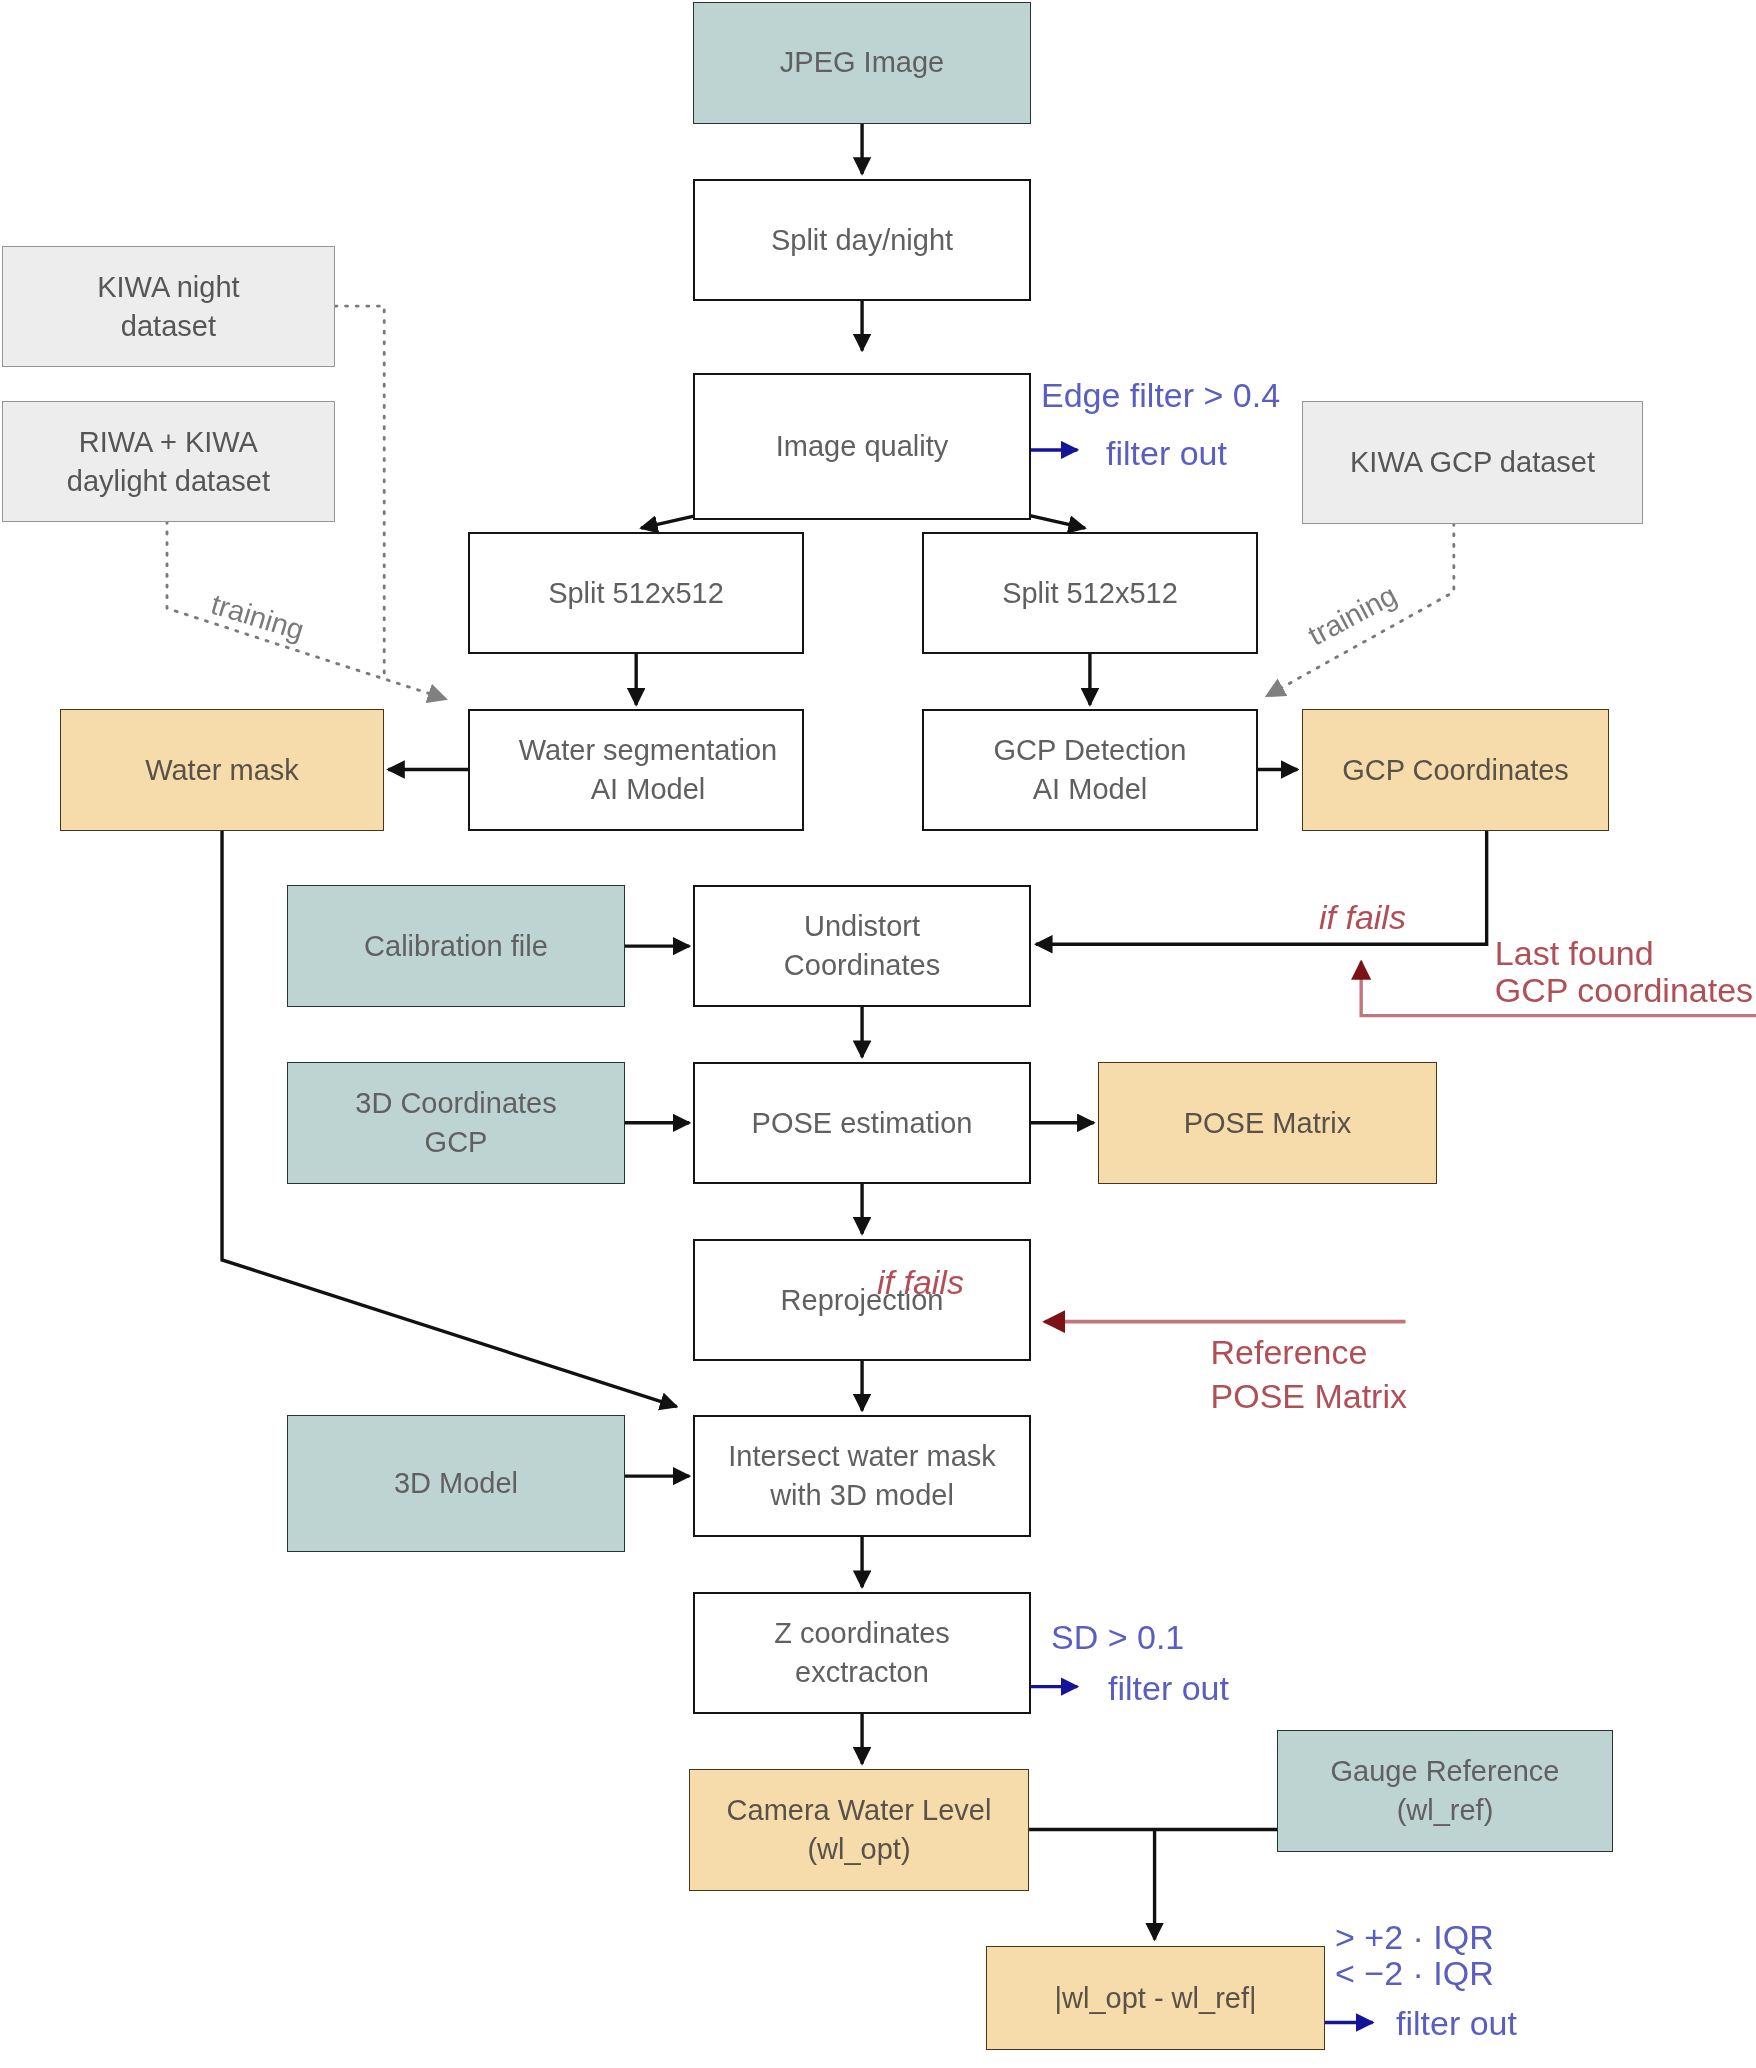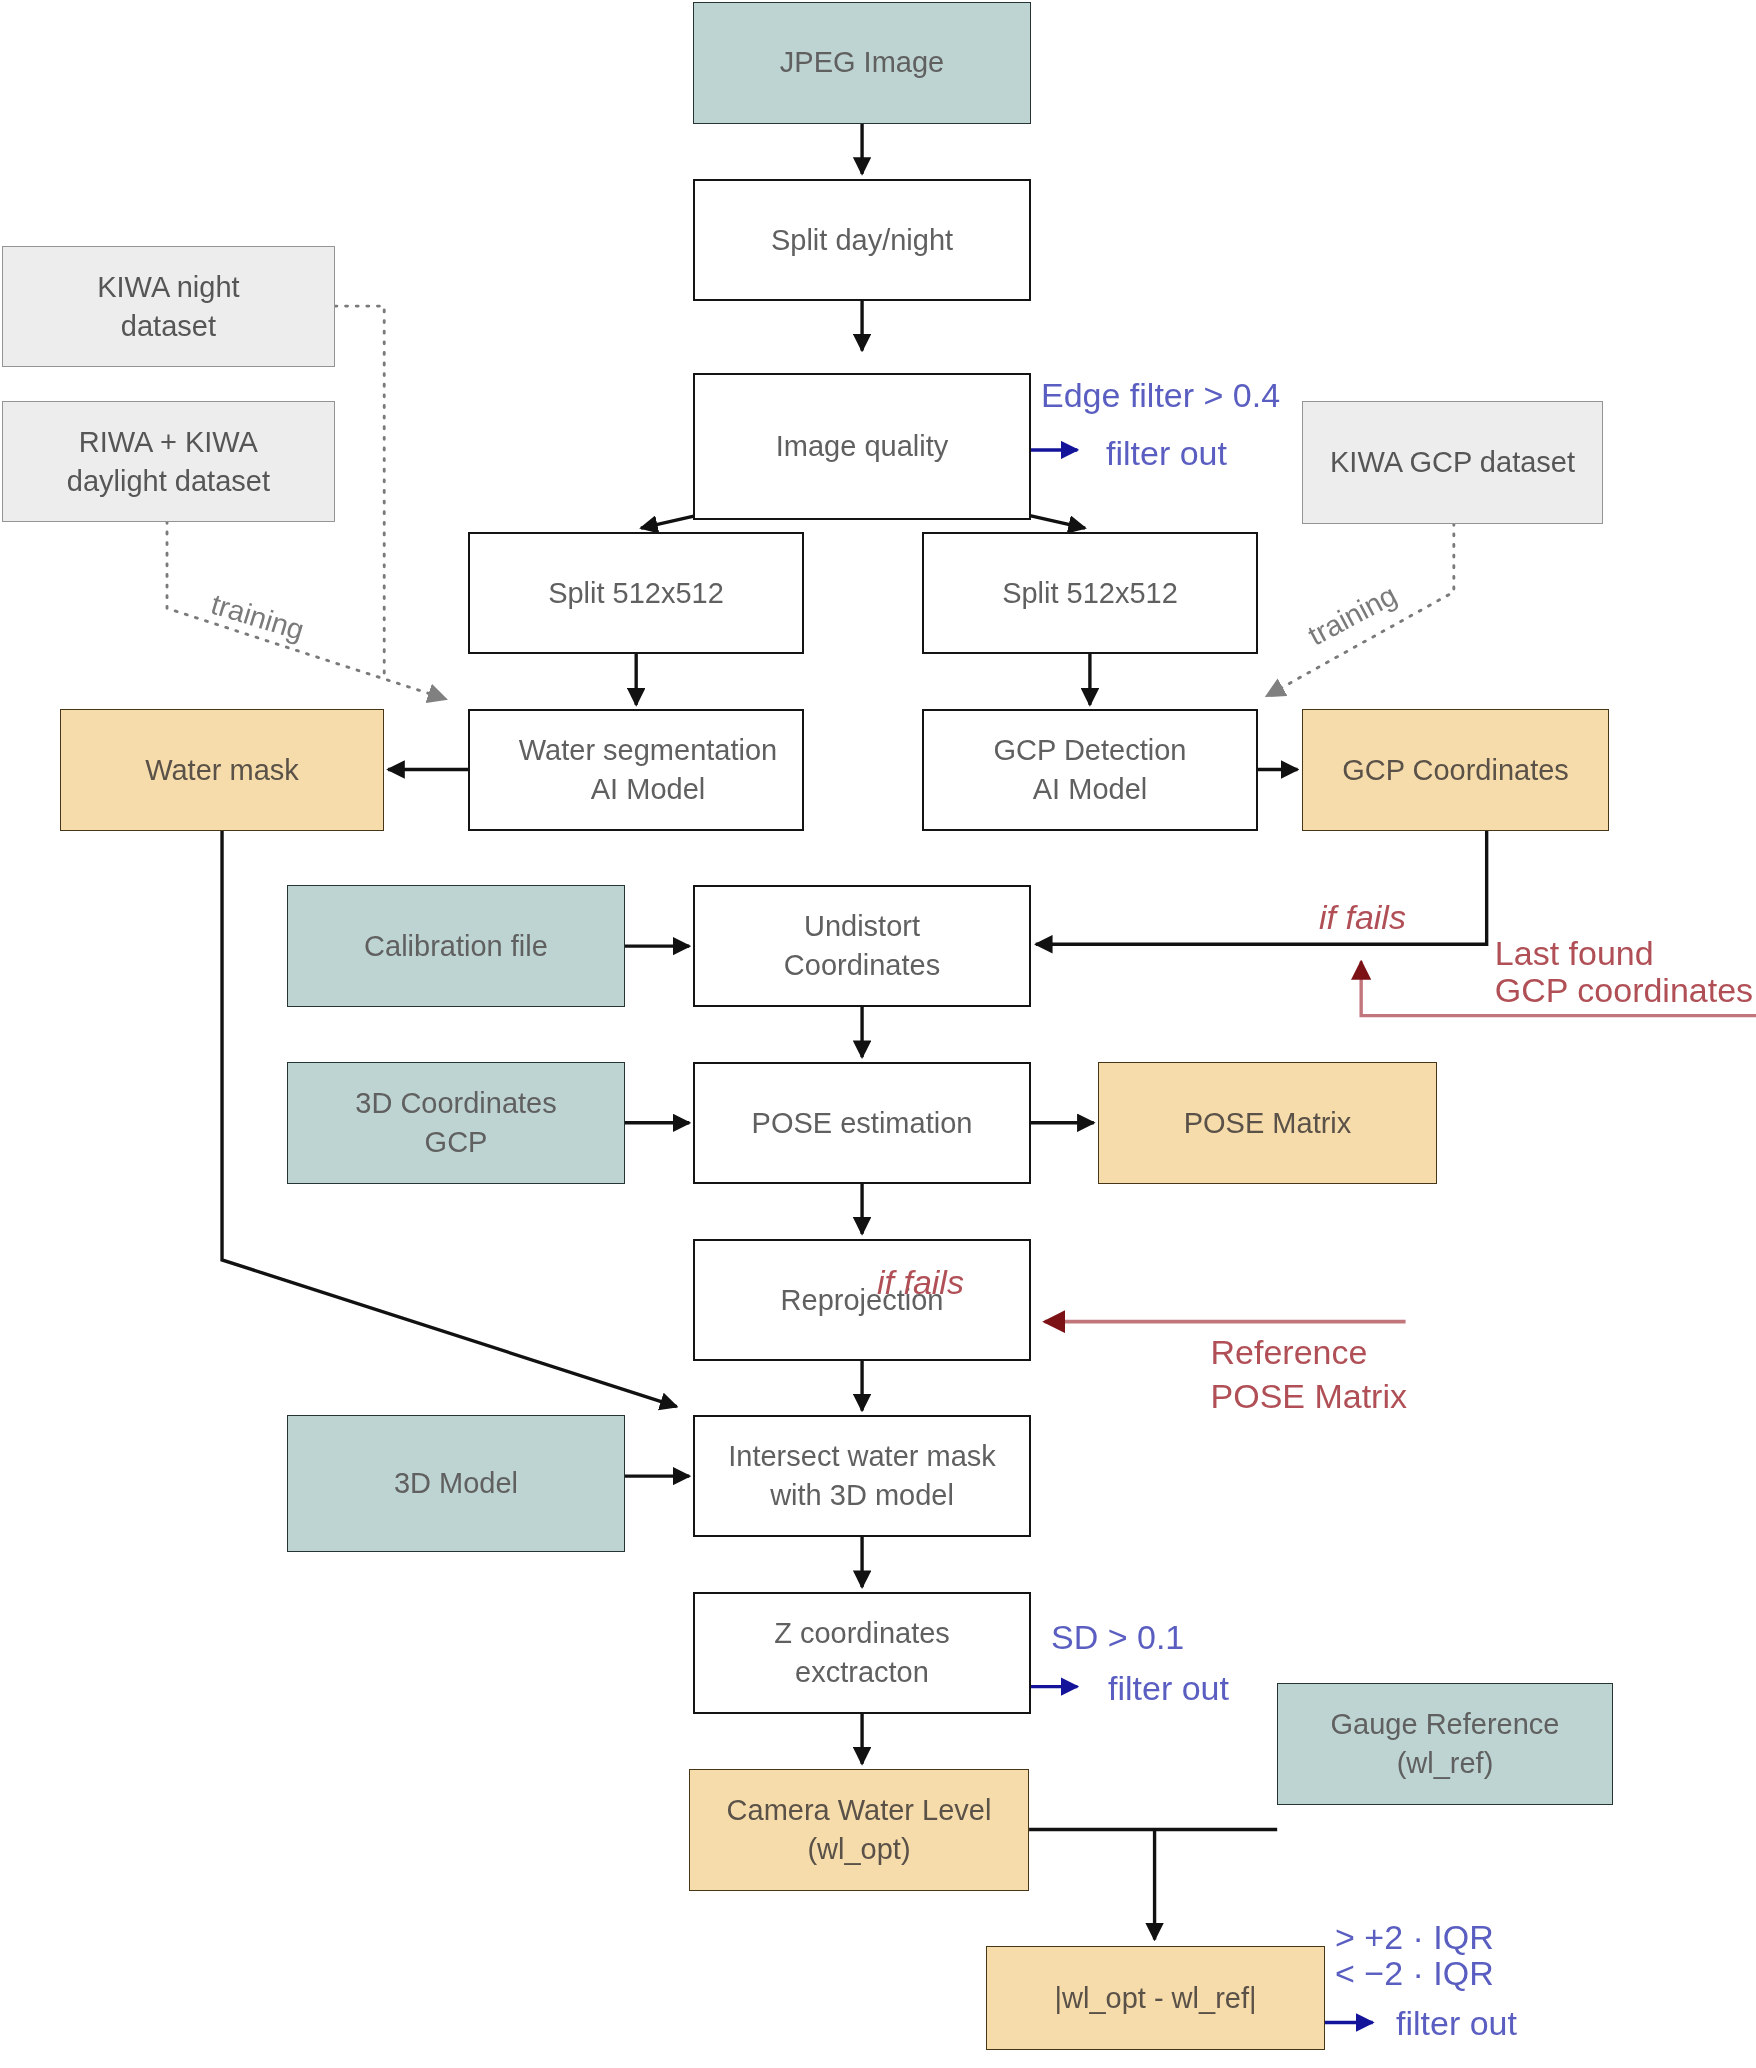--- a/index.html
+++ b/index.html
@@ -91,21 +91,21 @@
     </g>
   </svg>
 
   <div class="node teal" style="left:693px;top:1.9px;width:338px;height:122px;">JPEG Image</div>
   <div class="node proc" style="left:693px;top:179px;width:338px;height:122px;">Split day/night</div>
   <div class="node proc" style="left:693px;top:355px;width:338px;height:147px;margin-top:18px;">Image quality</div>
   <div class="node grey" style="left:1.9px;top:246px;width:333px;height:121px;">KIWA night
 dataset</div>
   <div class="node grey" style="left:1.9px;top:401px;width:333px;height:121px;">RIWA + KIWA
 daylight dataset</div>
-  <div class="node grey" style="left:1302px;top:401px;width:301px;height:123px;text-align:center;">KIWA GCP dataset</div>
+  <div class="node grey" style="left:1302px;top:401px;width:341px;height:123px;text-align:center;">KIWA GCP dataset</div>
   <div class="node proc" style="left:468px;top:532px;width:336px;height:122px;">Split 512x512</div>
   <div class="node proc" style="left:922px;top:532px;width:336px;height:122px;">Split 512x512</div>
   <div class="node proc" style="left:468px;top:709px;width:336px;height:122px;padding-left:24px;">Water segmentation
 AI Model</div>
   <div class="node proc" style="left:922px;top:709px;width:336px;height:122px;">GCP Detection
 AI Model</div>
   <div class="node orange" style="left:60px;top:709px;width:324px;height:122px;">Water mask</div>
   <div class="node orange" style="left:1302px;top:709px;width:307px;height:122px;">GCP Coordinates</div>
   <div class="node teal" style="left:287px;top:885px;width:338px;height:122px;">Calibration file</div>
   <div class="node proc" style="left:693px;top:885px;width:338px;height:122px;">Undistort
@@ -115,21 +115,21 @@
   <div class="node proc" style="left:693px;top:1062px;width:338px;height:122px;">POSE estimation</div>
   <div class="node orange" style="left:1098px;top:1062px;width:339px;height:122px;">POSE Matrix</div>
   <div class="node proc" style="left:693px;top:1239px;width:338px;height:122px;">Reprojection</div>
   <div class="node teal" style="left:287px;top:1415px;width:338px;height:137px;">3D Model</div>
   <div class="node proc" style="left:693px;top:1415px;width:338px;height:122px;">Intersect water mask
 with 3D model</div>
   <div class="node proc" style="left:693px;top:1592px;width:338px;height:122px;">Z coordinates
 exctracton</div>
   <div class="node orange" style="left:689px;top:1769px;width:340px;height:122px;">Camera Water Level
 (wl_opt)</div>
-  <div class="node teal" style="left:1277px;top:1683px;width:336px;height:122px;">Gauge Reference
+  <div class="node teal" style="left:1277px;top:1730px;width:336px;height:122px;">Gauge Reference
 (wl_ref)</div>
   <div class="node orange" style="left:986px;top:1946px;width:339px;height:104px;">|wl_opt - wl_ref|</div>
 
   <div class="ann blue" style="left:1041px;top:376px;">Edge filter &gt; 0.4</div>
   <div class="ann blue" style="left:1106px;top:434px;">filter out</div>
 
   <div class="training" style="left:210px;top:601px;transform:rotate(17deg);">training</div>
   <div class="training" style="left:1305px;top:599px;transform:rotate(-28deg);">training</div>
 
   <div class="ann red italic" style="left:1319px;top:898px;">if fails</div>

